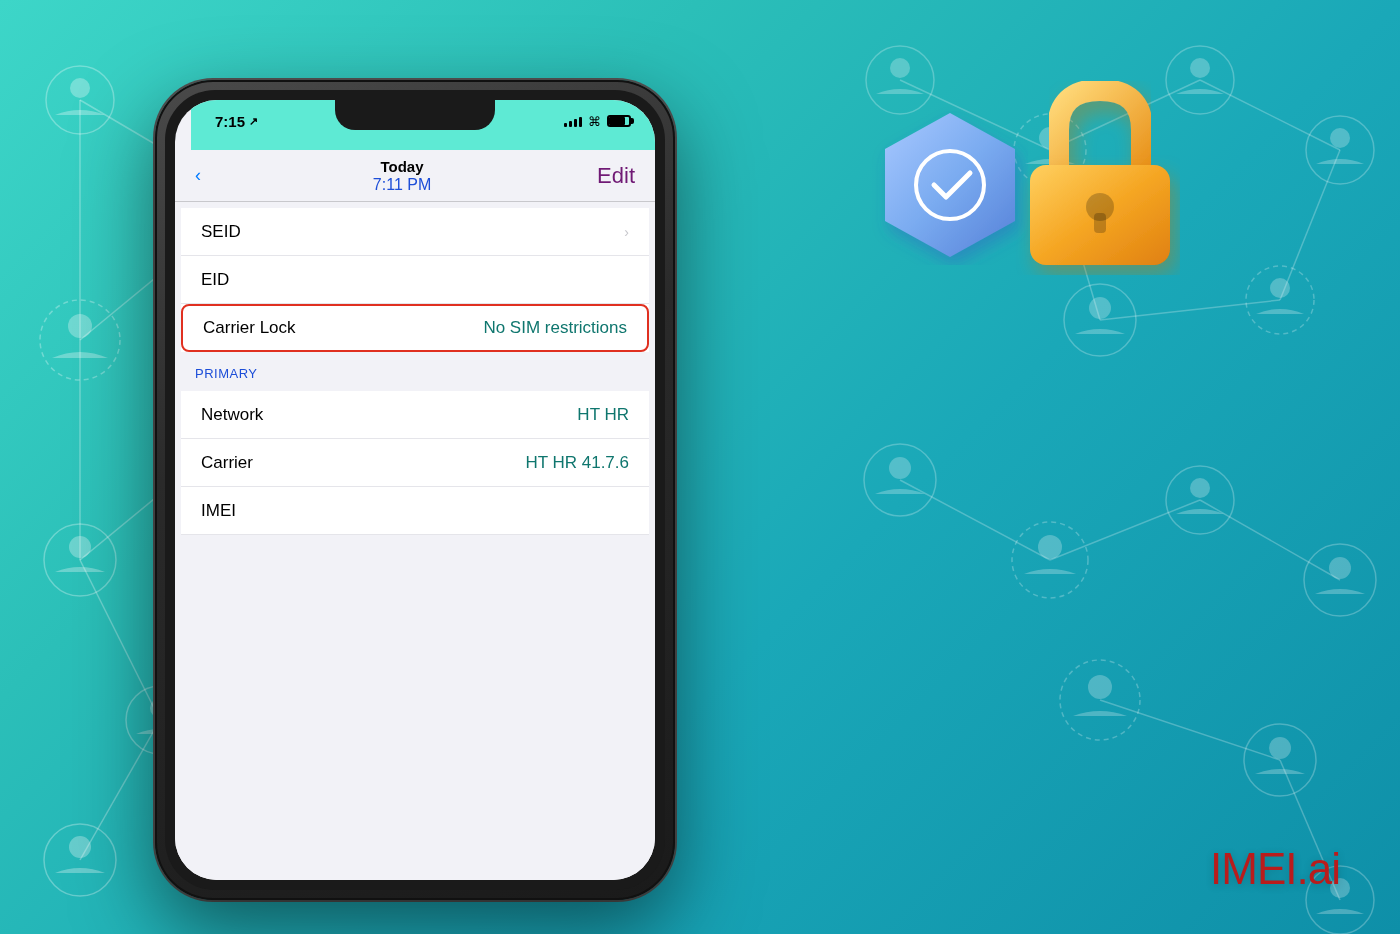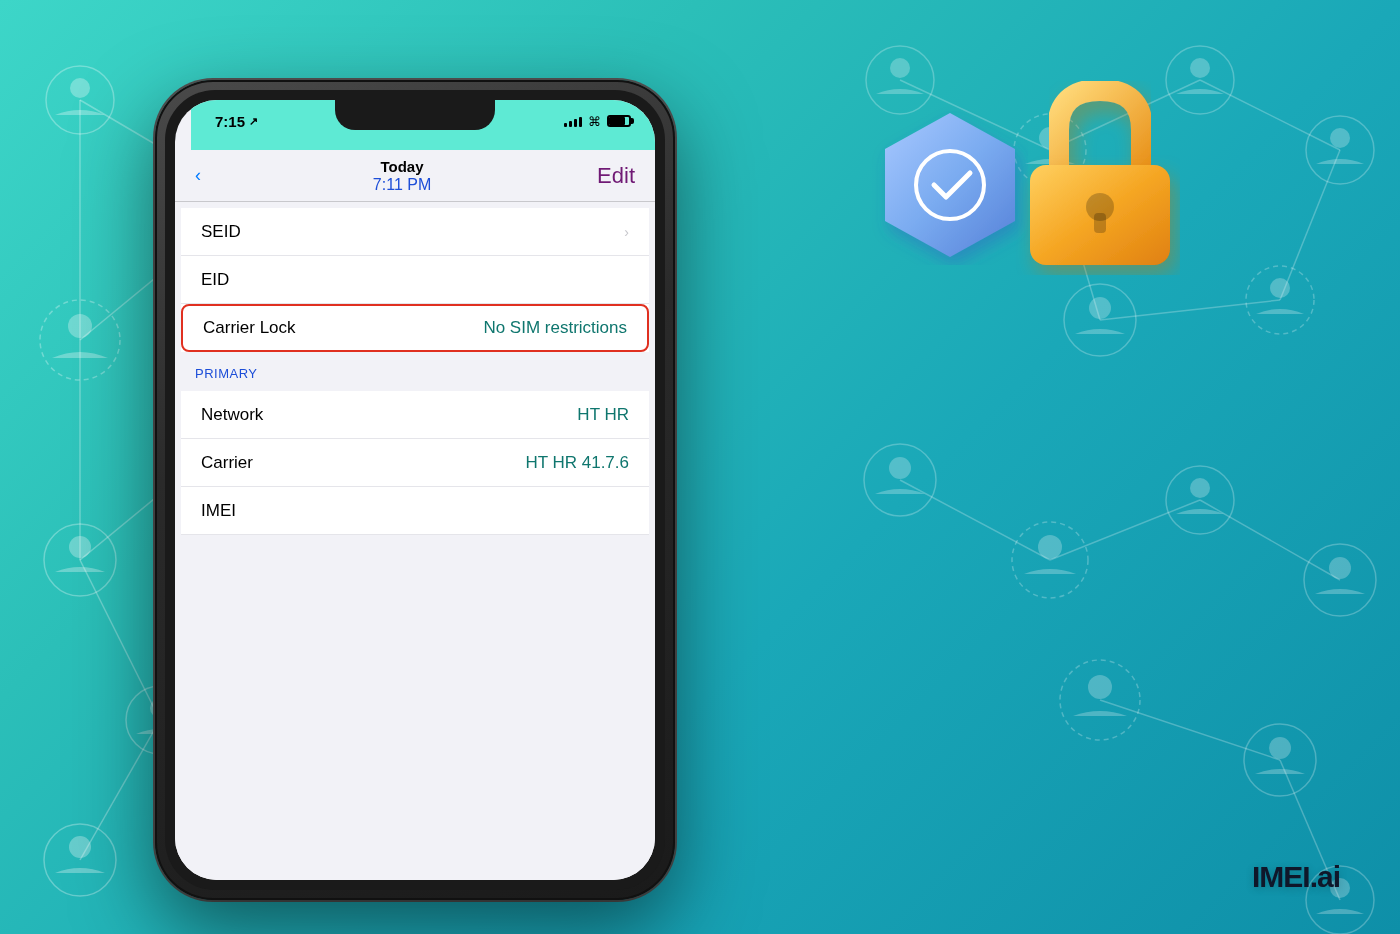--- a/index.html
+++ b/index.html
@@ -251,23 +251,23 @@
       top: 80px;
       width: 300px;
       height: 280px;
     }
 
     
     .brand-logo {
       position: absolute;
       bottom: 40px;
       right: 60px;
-      font-size: 30px;
-      font-weight: 700;
-      color: #0f172a;
+      font-size: 44px;
+      font-weight: 400;
+      color: #b91c1c;
       letter-spacing: -1px;
       text-shadow: 0 2px 8px rgba(0,0,0,0.2);
     }
 
     
     svg.network-bg {
       position: absolute;
       inset: 0;
       width: 100%;
       height: 100%;

